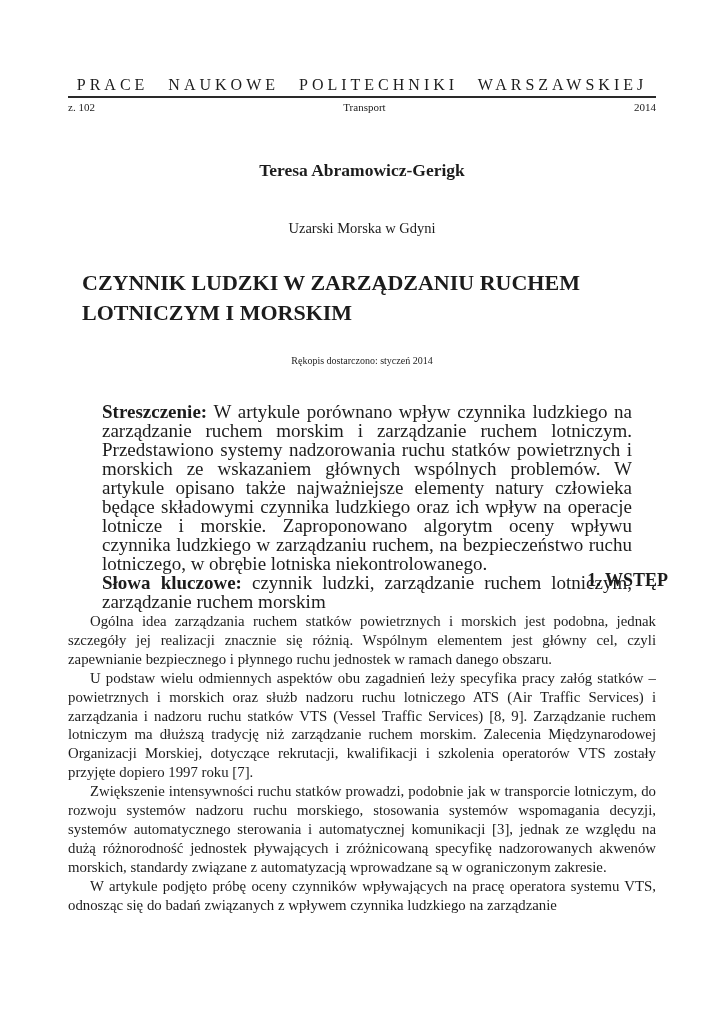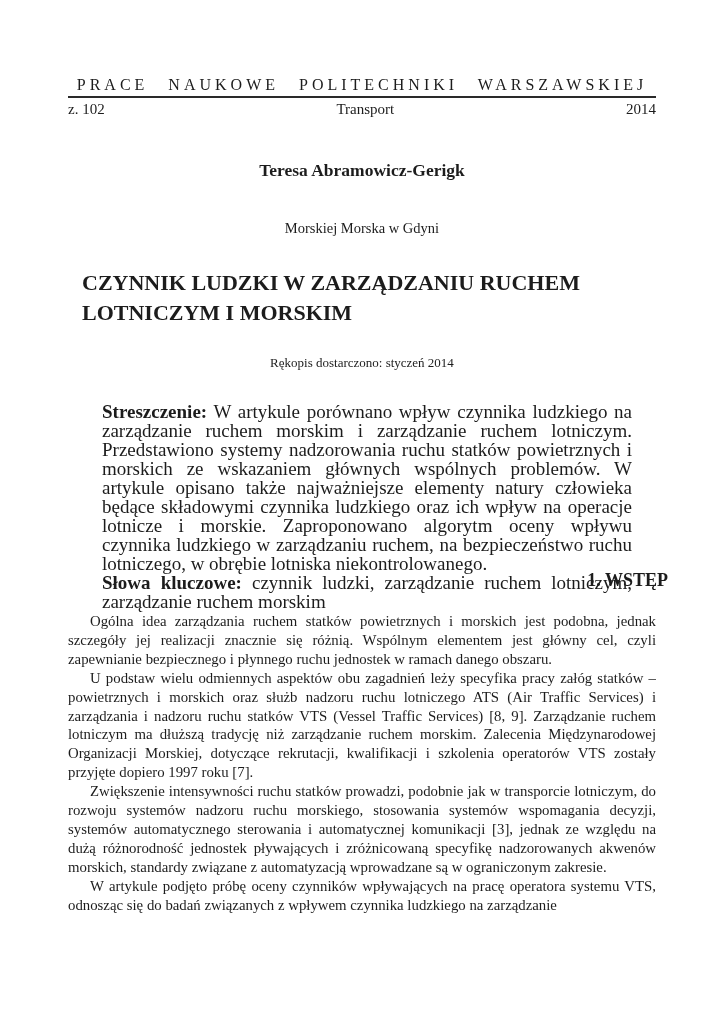--- a/index.html
+++ b/index.html
@@ -39,21 +39,21 @@
     left: 68px;
     width: 588px;
     height: 0;
     border-top: 2px solid #2a2a2a;
   }
   .journal-meta {
     position: absolute;
     top: 101px;
     left: 68px;
     width: 588px;
-    font-size: 15px;
+    font-size: 11px;
     display: flex;
     justify-content: space-between;
   }
   .journal-meta .mid { text-align: center; }
   
   .authors {
     position: absolute;
     top: 160px;
     left: 68px;
     width: 588px;
@@ -81,21 +81,21 @@
     font-size: 22px;
     font-weight: bold;
     line-height: 30px;
   }
   .manuscript {
     position: absolute;
     top: 355px;
     left: 68px;
     width: 588px;
     text-align: center;
-    font-size: 13px;
+    font-size: 10px;
   }
   
   .abstract {
     position: absolute;
     top: 402px;
     left: 102px;
     width: 530px;
     font-size: 19px;
     line-height: 19px;
     text-align: justify;
@@ -138,21 +138,21 @@
   <div class="journal-meta">
     <span>z. 102</span>
     <span class="mid">Transport</span>
     <span>2014</span>
   </div>
 
   <div class="authors">
     <div>Teresa Abramowicz-Gerigk</div>
   </div>
 
-  <div class="affiliation">Morskiej Morska w Gdyni</div>
+  <div class="affiliation">Uzarski Morska w Gdyni</div>
 
   <h1 class="title">CZYNNIK LUDZKI W ZARZĄDZANIU RUCHEM LOTNICZYM I MORSKIM</h1>
 
   <div class="manuscript">Rękopis dostarczono: styczeń 2014</div>
 
   <div class="abstract">
     <p><b>Streszczenie:</b> <span>W artykule porównano wpływ czynnika ludzkiego na zarządzanie ruchem morskim i zarządzanie ruchem lotniczym. Przedstawiono systemy nadzorowania ruchu statków powietrznych i morskich ze wskazaniem głównych wspólnych problemów. W artykule opisano także najważniejsze elementy natury człowieka będące składowymi czynnika ludzkiego oraz ich wpływ na operacje lotnicze i morskie. Zaproponowano algorytm oceny wpływu czynnika ludzkiego w zarządzaniu ruchem, na bezpieczeństwo ruchu lotniczego, w obrębie lotniska niekontrolowanego.</span></p>
     <p><b>Słowa kluczowe:</b> <span>czynnik ludzki, zarządzanie ruchem lotniczym, zarządzanie ruchem morskim</span></p>
   </div>
 

